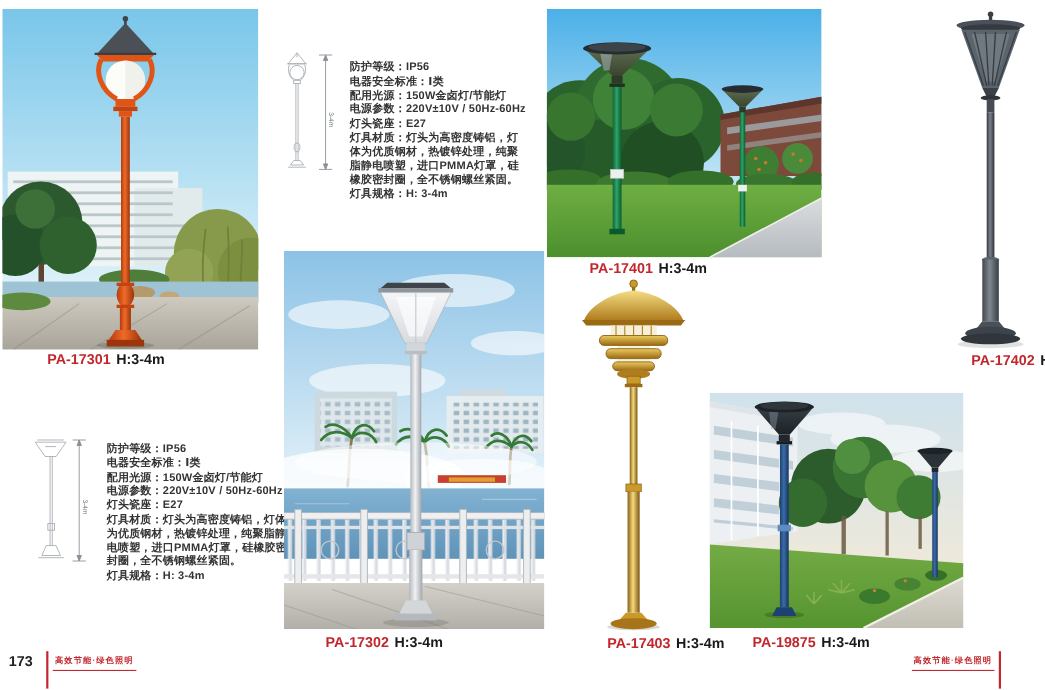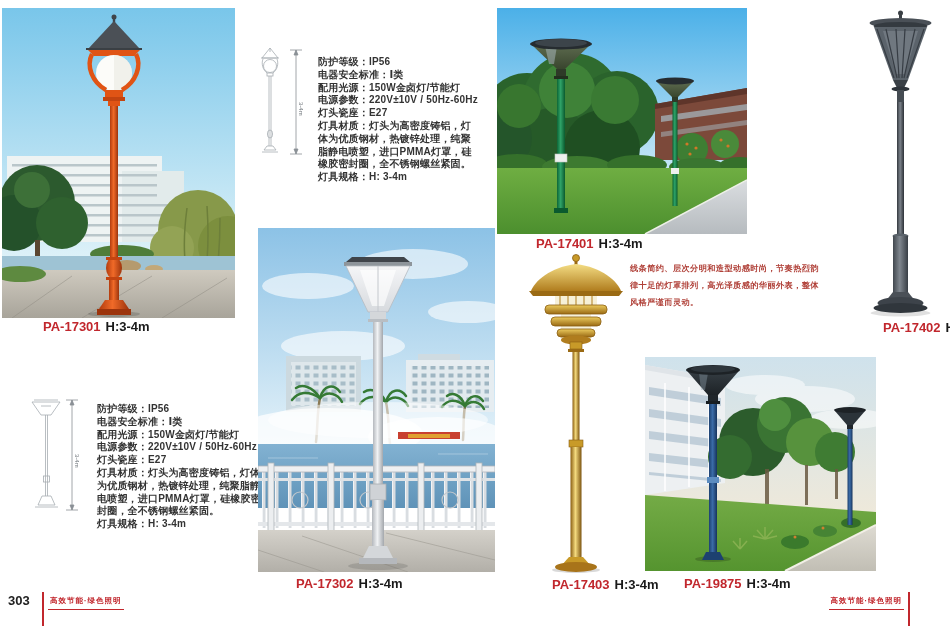--- a/index.html
+++ b/index.html
@@ -432,21 +432,20 @@
       <rect x="40" y="228" width="15" height="56" fill="url(#g2cyl)"></rect>
       <polygon points="40,284 55,284 63,294 32,294" fill="#4a5057"></polygon>
       <ellipse cx="47.5" cy="295" rx="23" ry="6" fill="#3d434a"></ellipse>
       <ellipse cx="47.5" cy="300" rx="27" ry="5" fill="#30363c"></ellipse>
     </svg>
   </div>
   <div class="model-label" style="left:845px;top:320px;">
     <span class="model">PA-17402</span><span class="mh">H:3-4m</span>
   </div>
 
-  <div class="desc-block" style="left:630px;top:261px;width:190px;">线条简约、层次分明和造型动感时尚，节奏热烈韵律十足的灯罩排列，高光泽质感的华丽外表，整体风格严谨而灵动。</div>
 
   <div class="abs" style="left:526px;top:250px;width:100px;height:325px;">
     <svg width="100" height="325" viewBox="0 0 100 325">
       <defs>
         <linearGradient id="g3hat" x1="0" y1="0" x2="0" y2="1">
           <stop offset="0" stop-color="#f4dd84"></stop>
             <stop offset="1" stop-color="#b07d1e"></stop>
         </linearGradient>
         <linearGradient id="g3pole" x1="0" y1="0" x2="1" y2="0">
           <stop offset="0" stop-color="#8a5e12"></stop>
@@ -584,21 +583,21 @@
         <ellipse cx="205" cy="53" rx="16" ry="3" fill="#1d2226"></ellipse>
         <rect x="202" y="68" width="6" height="4" fill="#20262b"></rect>
       </g>
     </svg>
   </div>
   <div class="model-label" style="left:646px;top:576px;">
     <span class="model">PA-19875</span><span class="mh">H:3-4m</span>
   </div>
 
   <div class="footer footer-left" style="left:8px;top:592px;width:200px;">
-    <span class="page-num">303</span>
+    <span class="page-num">173</span>
     <span class="vline"></span>
     <span class="slogan">高效节能·绿色照明</span>
   </div>
   <div class="footer footer-right" style="right:8px;top:592px;width:200px;">
     <span class="slogan">高效节能·绿色照明</span>
     <span class="vline"></span>
     <span class="page-num">174</span>
   </div>
 
 </div>

